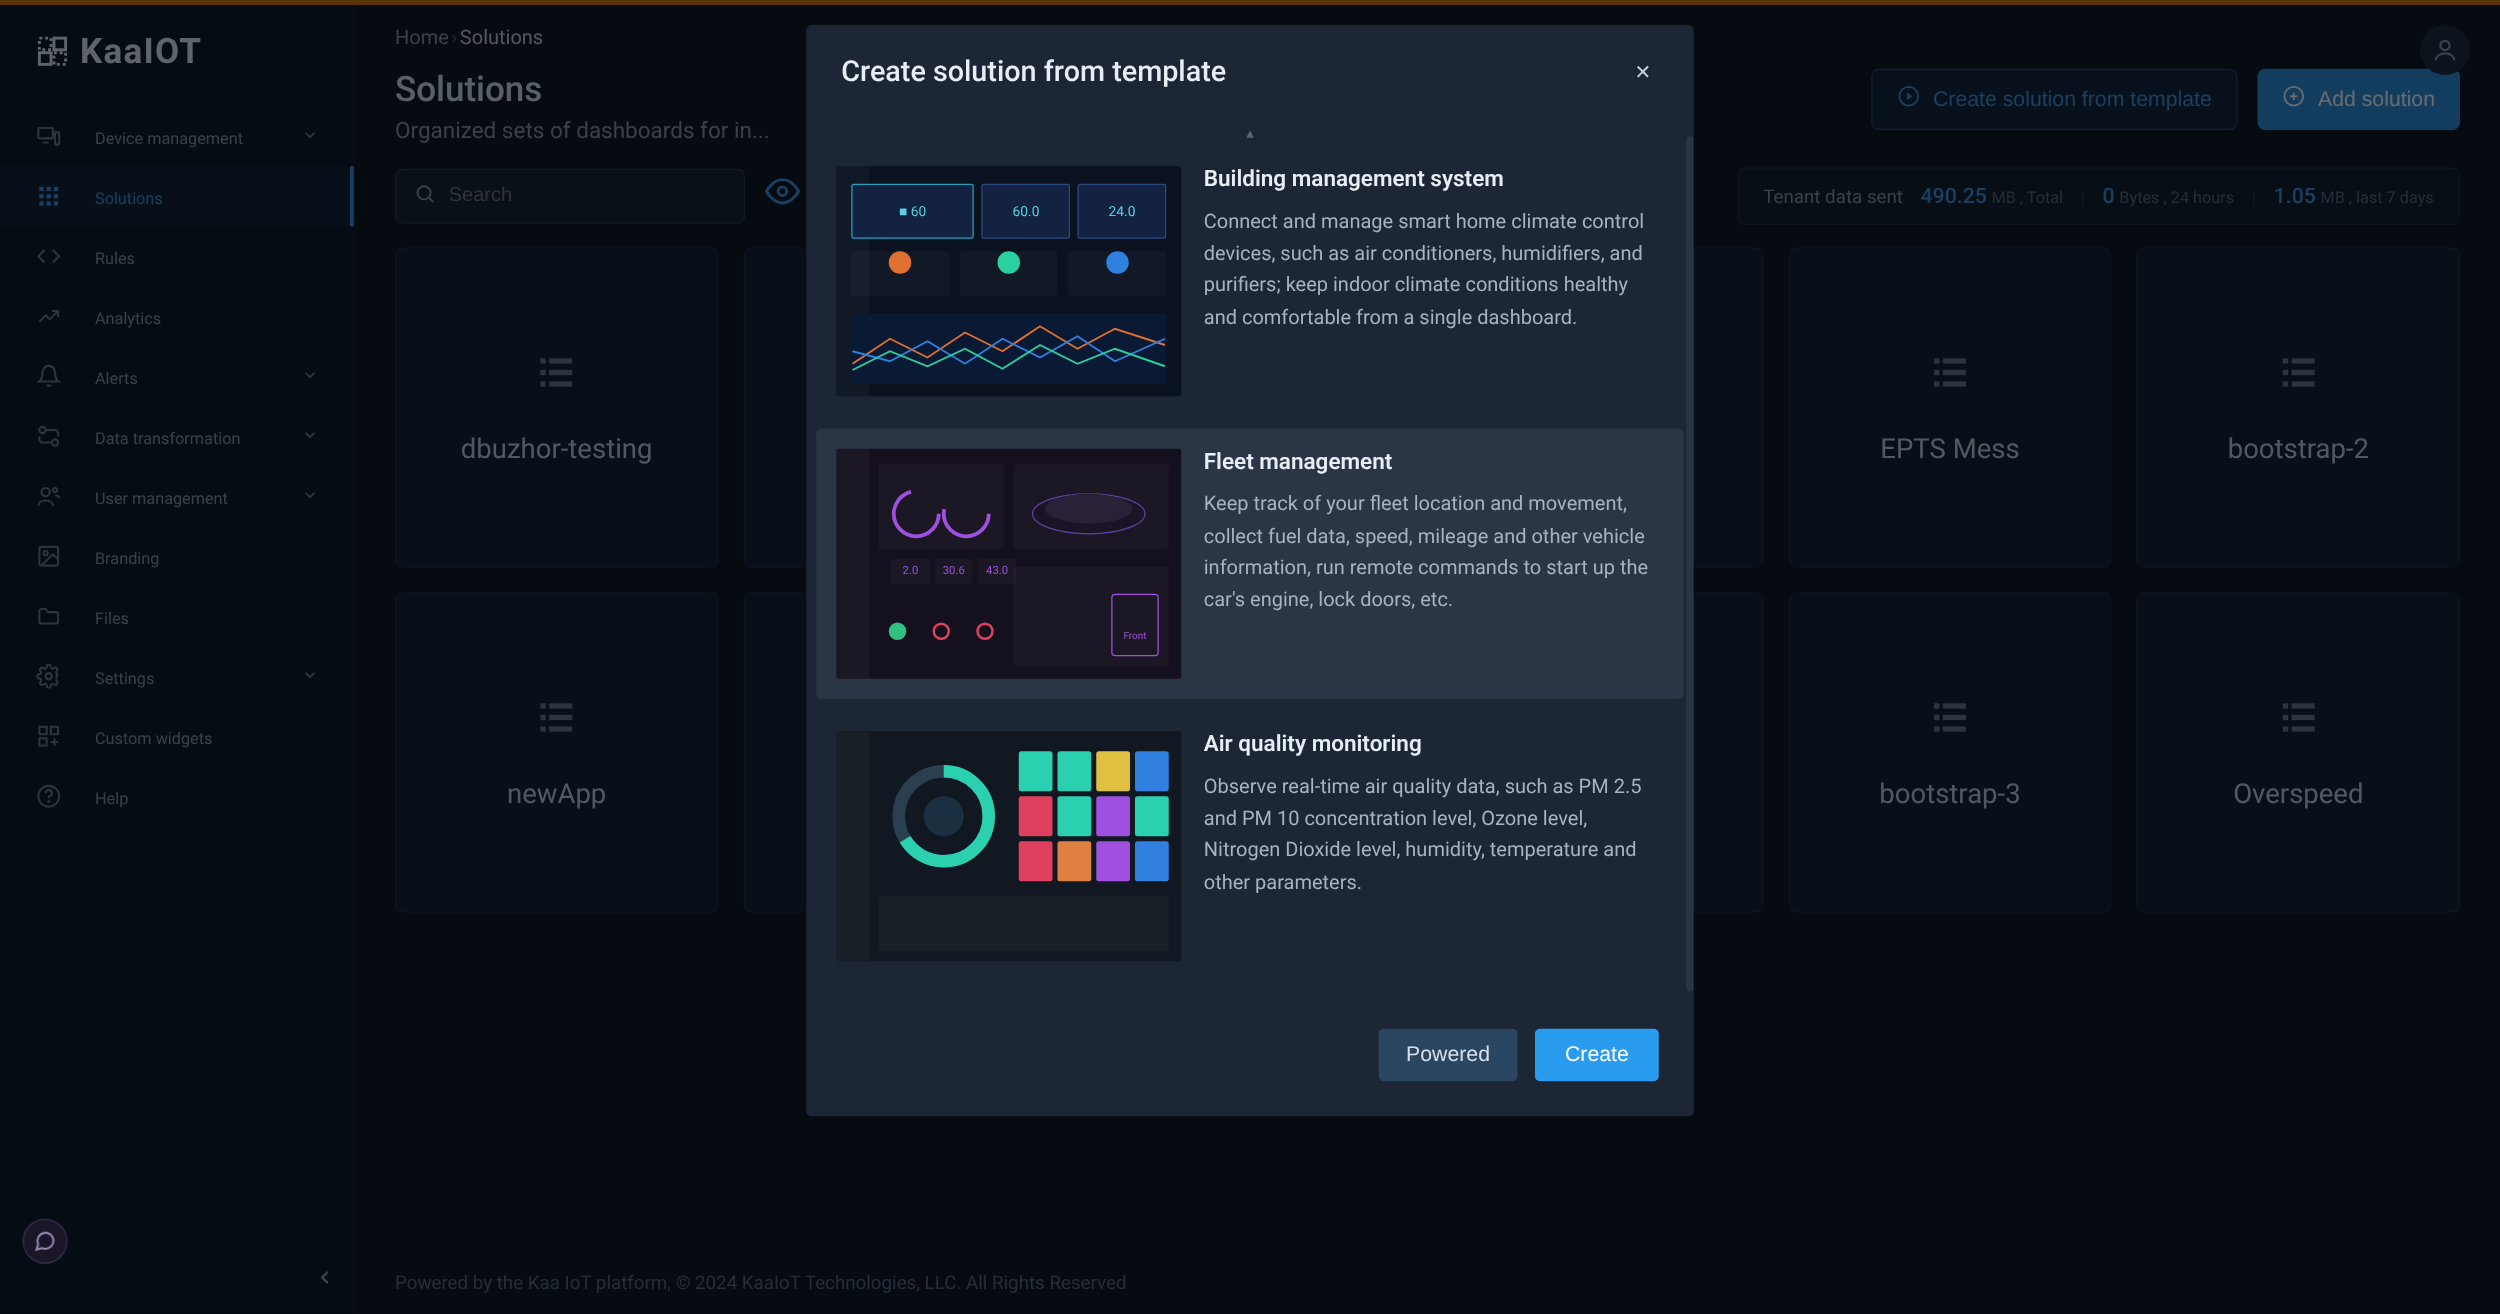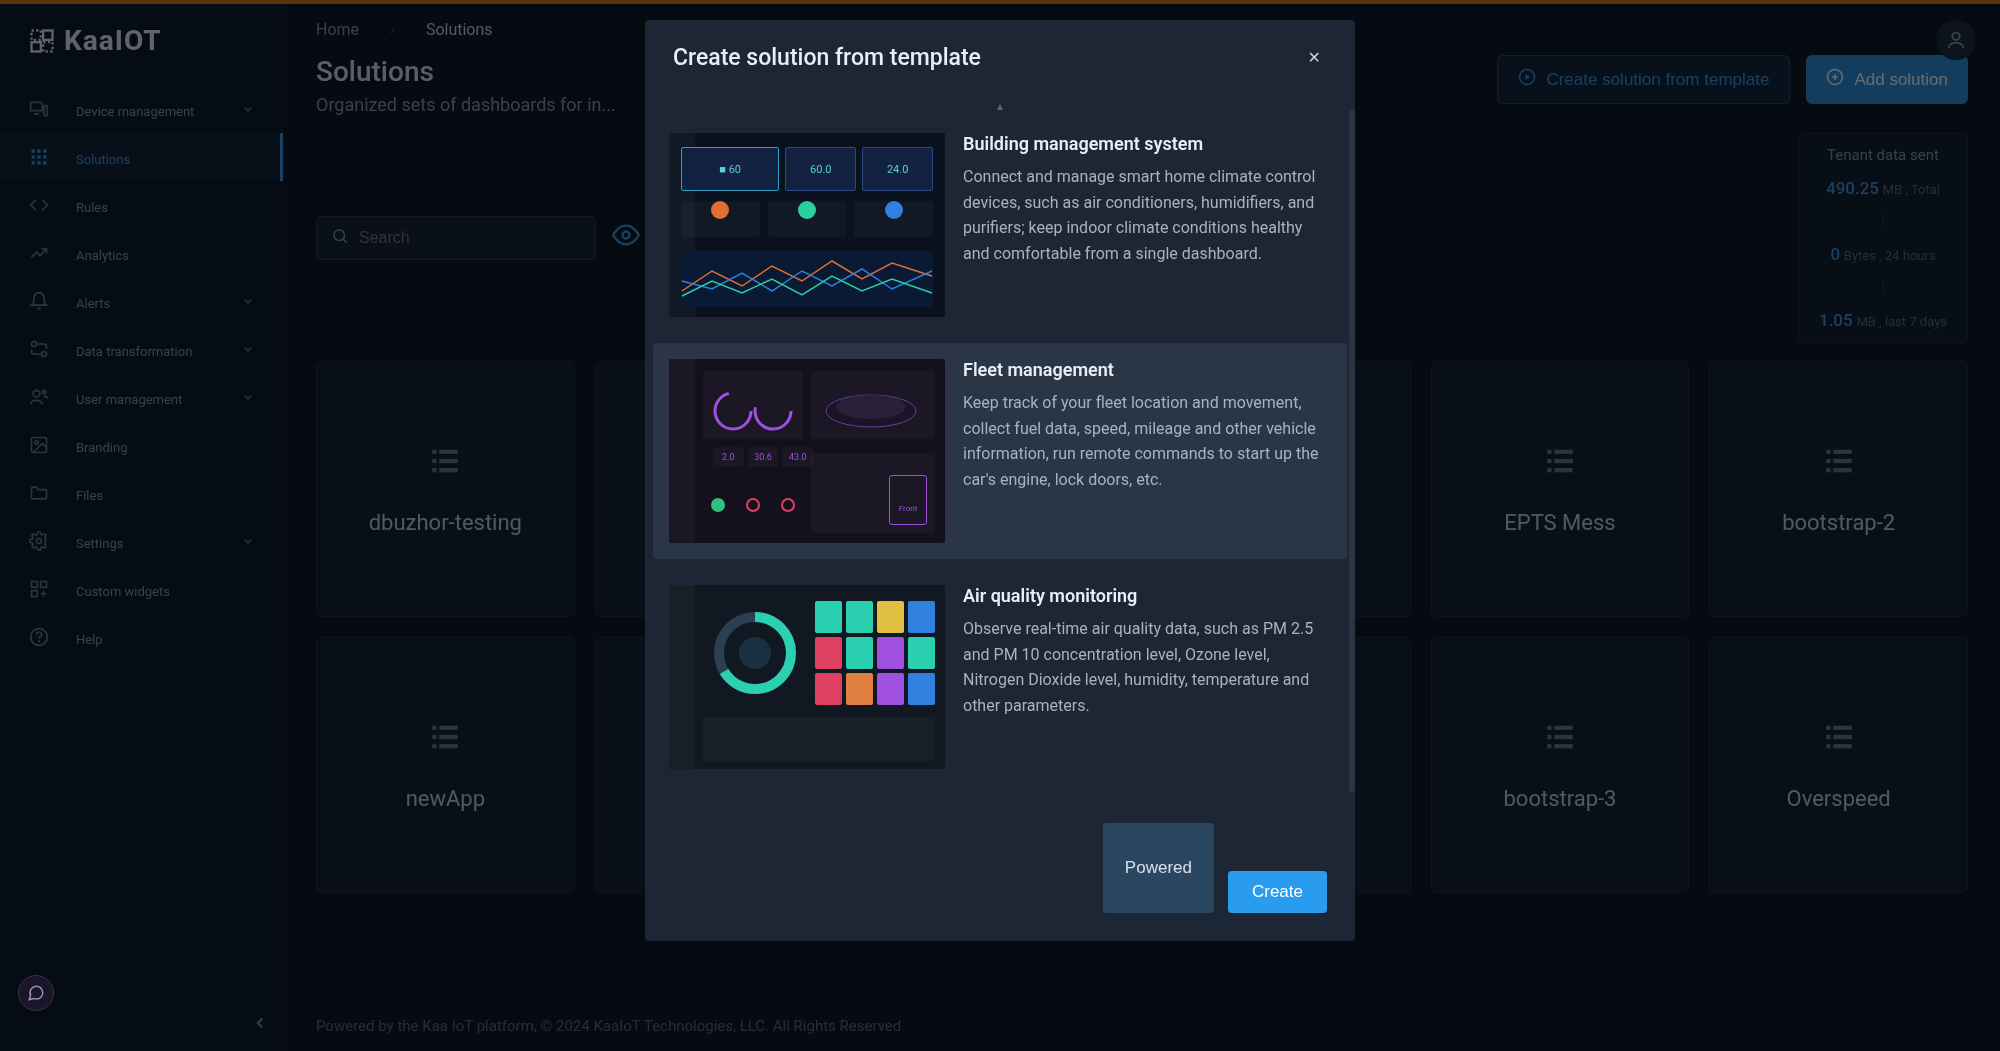--- a/index.html
+++ b/index.html
@@ -48,21 +48,21 @@
     bottom: 14px;
     right: 14px;
     color: #8b95a5;
     font-size: 22px;
   }
   .main { flex: 1; display: flex; flex-direction: column; position: relative; }
   .breadcrumb {
     padding: 16px 32px 8px;
     display: flex;
     align-items: center;
-    gap: 31px;
+    gap: 2px;
     font-size: 16px;
     color: #8b95a5;
   }
   .breadcrumb .cur { color: #c8d0dc; }
   .breadcrumb .sep { color: #4b5565; }
   .header-row {
     padding: 8px 32px 4px;
     display: flex;
     align-items: flex-start;
     justify-content: space-between;
@@ -104,21 +104,20 @@
   .eye-btn { color:#3b93dd; font-size:26px; padding:6px;}
   .tenant-box {
     background: #0f1722;
     border: 1px solid #1e2836;
     border-radius: 6px;
     padding: 12px 20px;
     display:flex;
     align-items:center;
     gap: 14px;
     font-size: 15px;
-    flex-direction: column;
   }
   .tenant-label { color:#8b95a5; }
   .stat-main { color:#3b93dd; font-size:17px; font-weight:500;}
   .stat-sub { color:#5b6575; font-size:13px;}
   .stat-sep { color:#2a3544;}
   .grid {
     padding: 0 32px;
     display: grid;
     grid-template-columns: repeat(6, 1fr);
     gap: 20px;
@@ -218,21 +217,21 @@
   .tmpl-text { flex:1; padding-right:4px;}
   .tmpl-title { color:#e8eef6; font-size:18px; font-weight:600; margin-bottom:10px;}
   .tmpl-desc { color:#a8b2c0; font-size:16px; line-height:1.6;}
   .modal-foot {
     padding: 20px 28px 28px;
     display:flex;
     justify-content:flex-end;
     gap: 14px;
   }
   .btn-cancel { background:#2a4660; color:#d8e0ec; padding: 11px 22px; border-radius:4px; border:none; font-size:17px; cursor:pointer;}
-  .btn-create { background:#2a9cf0; color:#fff; padding: 11px 24px; border-radius:4px; border:none; font-size:17px; cursor:pointer;margin-top:48px;}
+  .btn-create { background:#2a9cf0; color:#fff; padding: 11px 24px; border-radius:4px; border:none; font-size:17px; cursor:pointer;}
   .modal-scrollbar { position:absolute; right:0; top:30px; bottom:10px; width:6px; background:#2a3544; border-radius:3px;}
 
   
   .thumb > div { position:absolute; }
   .thumb-bms-top { top:14px; left:12px; right:12px; height:44px; display:flex; gap:6px;}
   .thumb-bms-top .box { background:#122240; border:1px solid #2a4a80; flex:1; border-radius:2px; display:flex; align-items:center; justify-content:center; color:#5ad0e0; font-size:11px;}
   .thumb-bms-mid { top:68px; left:12px; right:12px; height:36px; display:flex; gap:8px;}
   .thumb-bms-mid .dot { width:18px;height:18px;border-radius:50%;margin:auto;}
   .thumb-bms-chart { bottom:10px; left:12px; right:12px; height:56px; background:#0a1a34;}
   .thumb-bms-chart svg { width:100%; height:100%;}

